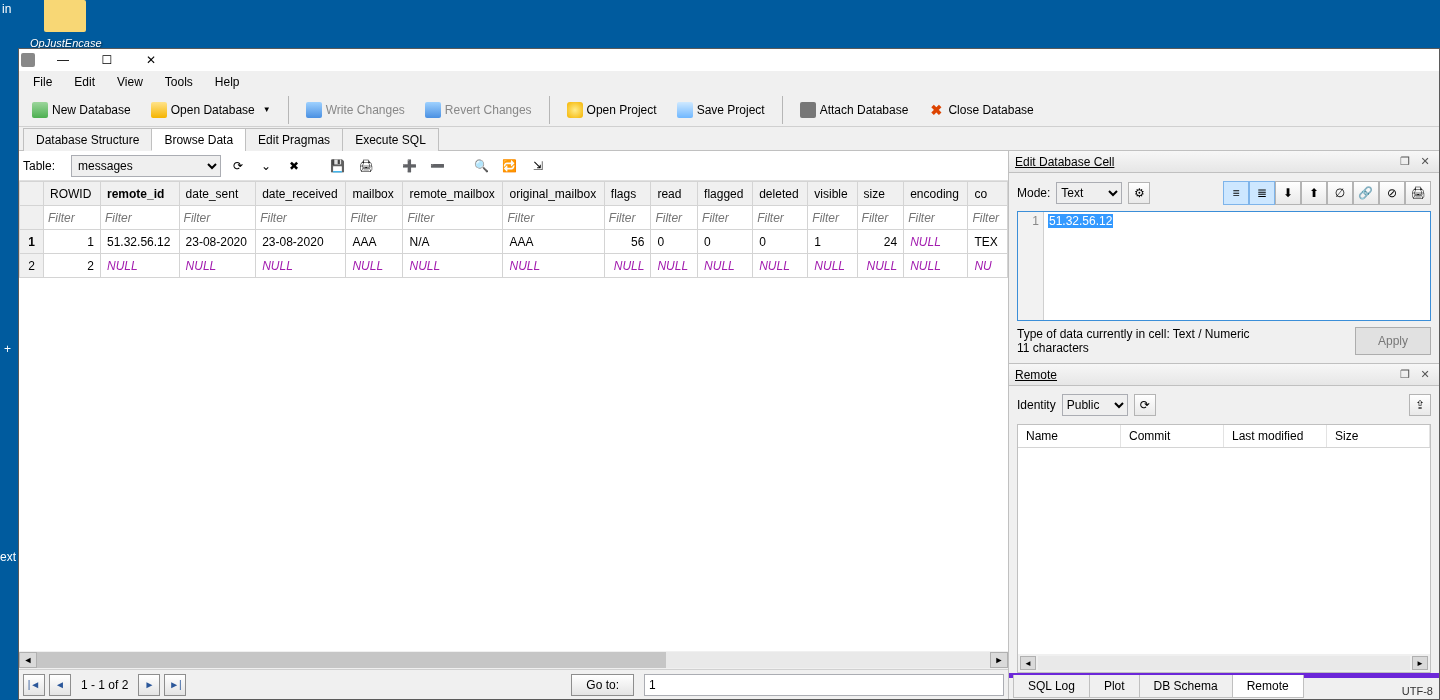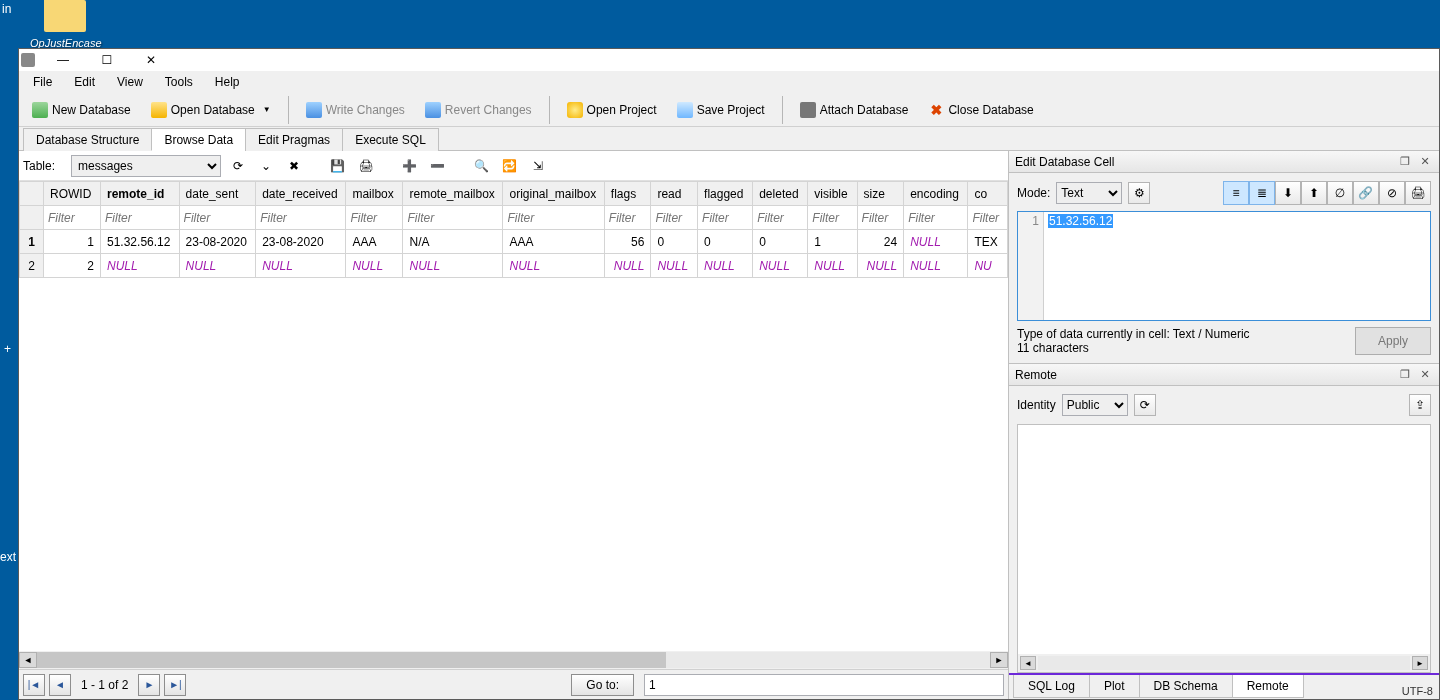--- a/index.html
+++ b/index.html
@@ -71,21 +71,21 @@
 
 .pager { height:30px; display:flex; align-items:center; padding:0 4px; gap:4px; border-top:1px solid #d0d0d0; background:#f0f0f0; }
 .pager .pgbtn { width:22px; height:22px; border:1px solid #8e8e8e; background:linear-gradient(#fff,#e4e4e4); display:flex; align-items:center; justify-content:center; cursor:pointer; font-size:10px; color:#2b579a; }
 .pager .pglbl { padding:0 6px; }
 .pager .goto { margin-left:auto; padding:3px 14px; border:1px solid #8e8e8e; background:linear-gradient(#fff,#e4e4e4); cursor:pointer; }
 .pager input { width:360px; height:22px; border:1px solid #abadb3; padding:0 4px; margin-left:6px; }
 
 .right-pane { width:430px; display:flex; flex-direction:column; background:#f0f0f0; }
 
 .panel-head { height:22px; background:linear-gradient(#f7f7f7,#e6e6e6); border-bottom:1px solid #c0c0c0; display:flex; align-items:center; padding:0 6px; }
-.panel-head .phtitle { flex:1; }
+.panel-head .phtitle { flex:1;text-decoration:underline; }
 .panel-head .phbtn { width:16px; height:14px; margin-left:4px; cursor:pointer; font-size:11px; text-align:center; color:#555; }
 
 .edit-cell { padding:8px; display:flex; flex-direction:column; gap:6px; border-bottom:1px solid #c0c0c0; background:#f0f0f0; }
 .edit-cell .moderow { display:flex; align-items:center; gap:6px; }
 .edit-cell select { height:22px; width:66px; border:1px solid #abadb3; }
 .edit-cell .modeicons { margin-left:auto; display:flex; gap:0; }
 .edit-cell .modeicons .ibtn { width:26px; height:24px; border:1px solid #b4b4b4; background:linear-gradient(#fff,#e9e9e9); }
 .edit-cell .modeicons .ibtn.active { background:#cde7ff; border-color:#7eb4ea; }
 .cell-editor { border:1px solid #3b8ed8; background:#fff; height:110px; display:flex; }
 .cell-editor .gut { width:26px; background:#f2f2f2; border-right:1px solid #d0d0d0; text-align:right; padding:2px 4px; color:#888; }
@@ -96,21 +96,21 @@
 .edit-cell .apply { padding:3px 22px; border:1px solid #adadad; background:#e1e1e1; color:#777; }
 
 .remote-body { flex:1; display:flex; flex-direction:column; background:#f0f0f0; }
 .remote-body .idrow { display:flex; align-items:center; gap:6px; padding:8px; }
 .remote-body select { height:22px; width:66px; border:1px solid #abadb3; }
 .remote-body .list { flex:1; margin:0 8px; border:1px solid #c0c0c0; background:#fff; display:flex; flex-direction:column; }
 .remote-body .list .cols { display:flex; border-bottom:1px solid #d4d4d4; }
 .remote-body .list .cols div { padding:4px 8px; border-right:1px solid #e3e3e3; flex:1; }
 .remote-body .hscroll2 { height:18px; background:#f0f0f0; display:flex; align-items:center; padding:0 2px; gap:2px; }
 
-.bottom-tabs { height:26px; display:flex; align-items:flex-end; padding:0 4px; border-top:2px solid #6d28d9; background:#f0f0f0; }
+.bottom-tabs { height:26px; display:flex; align-items:flex-end; padding:0 4px; border-top:5px solid #6d28d9; background:#f0f0f0; }
 .bottom-tabs .btab { padding:4px 14px; border:1px solid #c0c0c0; border-top:none; background:#f0f0f0; margin-right:-1px; cursor:pointer; position:relative; top:-1px;}
 .bottom-tabs .btab.active { background:#fff; }
 .statusbar { position:absolute; right:6px; bottom:2px; font-size:11px; color:#333; }
 </style>
 </head>
 <body>
 
 <div class="desktop-icon">
   <div class="folder"></div>
   <span>OpJustEncase</span>
@@ -361,20 +361,26 @@
 
       <div class="remote-body">
         <div class="idrow">
           <span>Identity</span>
           <select><option>Public</option></select>
           <div class="ibtn" style="border:1px solid #b4b4b4;background:linear-gradient(#fff,#e9e9e9)">⟳</div>
           <div style="flex:1"></div>
           <div class="ibtn" style="border:1px solid #b4b4b4;background:linear-gradient(#fff,#e9e9e9)">⇪</div>
         </div>
         <div class="list">
+          <div class="cols" id="remote-cols">
+              <div>Name</div>
+              <div>Commit</div>
+              <div>Last modified</div>
+              <div>Size</div>
+            </div>
           <div style="flex:1"></div>
           <div class="hscroll2">
             <div class="arrow" style="width:16px;height:14px;background:#dadada;border:1px solid #b0b0b0;display:flex;align-items:center;justify-content:center;font-size:8px">◄</div>
             <div style="flex:1;height:14px;background:#e9e9e9"></div>
             <div class="arrow" style="width:16px;height:14px;background:#dadada;border:1px solid #b0b0b0;display:flex;align-items:center;justify-content:center;font-size:8px">►</div>
           </div>
         </div>
         <div class="bottom-tabs">
           <div class="btab">SQL Log</div>
           <div class="btab">Plot</div>

